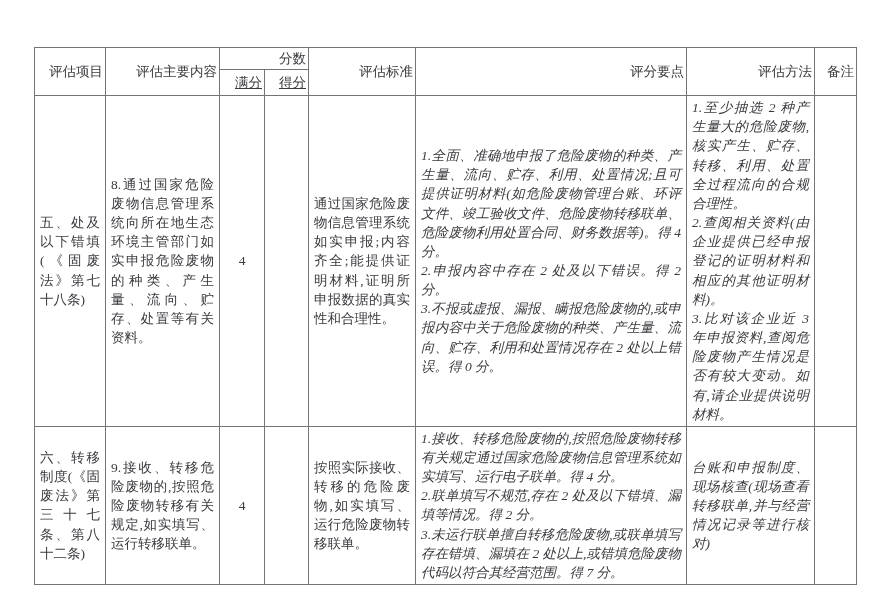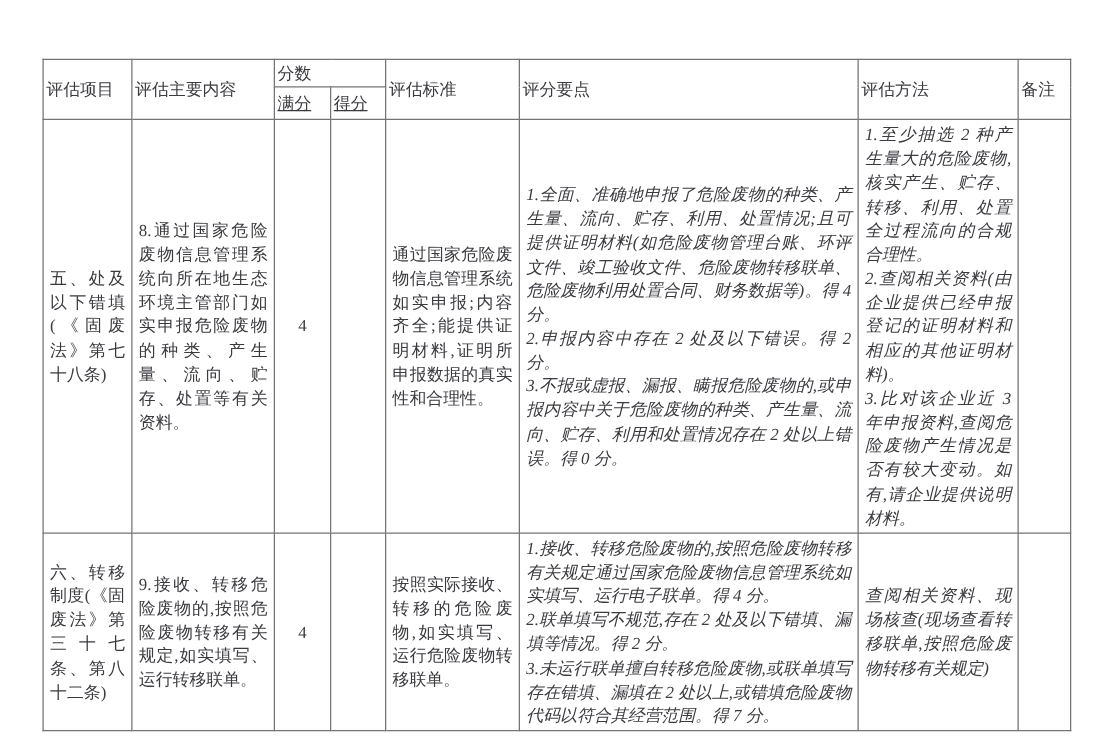--- a/index.html
+++ b/index.html
@@ -22,21 +22,21 @@
     font-weight: normal;
     font-size: 13.5px;
     line-height: 1.42;
     vertical-align: middle;
     padding: 2px 5px;
     overflow: hidden;
   }
   table.eval { border: 1.5px solid #5f5f5f; }
   table.eval tr.hrow1 th { height: 20px; }
   table.eval tr.hrow2 th { height: 26px; text-decoration: underline; }
-  table.eval th { text-align: left; padding: 1px 2px; }
+  table.eval th { text-align: right; padding: 1px 2px; }
   tr.drow1 { height: 232px; }
   tr.drow2 { height: 147px; }
 
   td.c-item   { text-align: justify; text-align-last: left; padding: 2px 6px; }
   td.c-content{ text-align: justify; text-align-last: left; padding: 2px 6px; }
   td.c-score  { text-align: center; }
   td.c-standard { text-align: justify; text-align-last: left; padding: 2px 6px; }
   td.c-points, td.c-method { font-size: 13px; padding: 3px 6px; }
   td.c-points div, td.c-method div { text-align: justify; text-align-last: left; font-style: italic; }
 
@@ -105,21 +105,21 @@
         <td class="c-content">9.接收、转移危险废物的,按照危险废物转移有关规定,如实填写、运行转移联单。</td>
         <td class="c-score">4</td>
         <td class="c-score"></td>
         <td class="c-standard">按照实际接收、转移的危险废物,如实填写、运行危险废物转移联单。</td>
         <td class="c-points">
           <div>1.接收、转移危险废物的,按照危险废物转移有关规定通过国家危险废物信息管理系统如实填写、运行电子联单。得 4 分。</div>
           <div>2.联单填写不规范,存在 2 处及以下错填、漏填等情况。得 2 分。</div>
           <div>3.未运行联单擅自转移危险废物,或联单填写存在错填、漏填在 2 处以上,或错填危险废物代码以符合其经营范围。得 7 分。</div>
         </td>
         <td class="c-method">
-          <div>查阅相关资料、现场核查(现场查看转移联单,按照危险废物转移有关规定)</div>
+          <div>台账和申报制度、现场核查(现场查看转移联单,并与经营情况记录等进行核对)</div>
         </td>
         <td class="c-remarks"></td>
       </tr>
     </tbody>
   </table>
 
 
 </div>
 
 </body></html>

